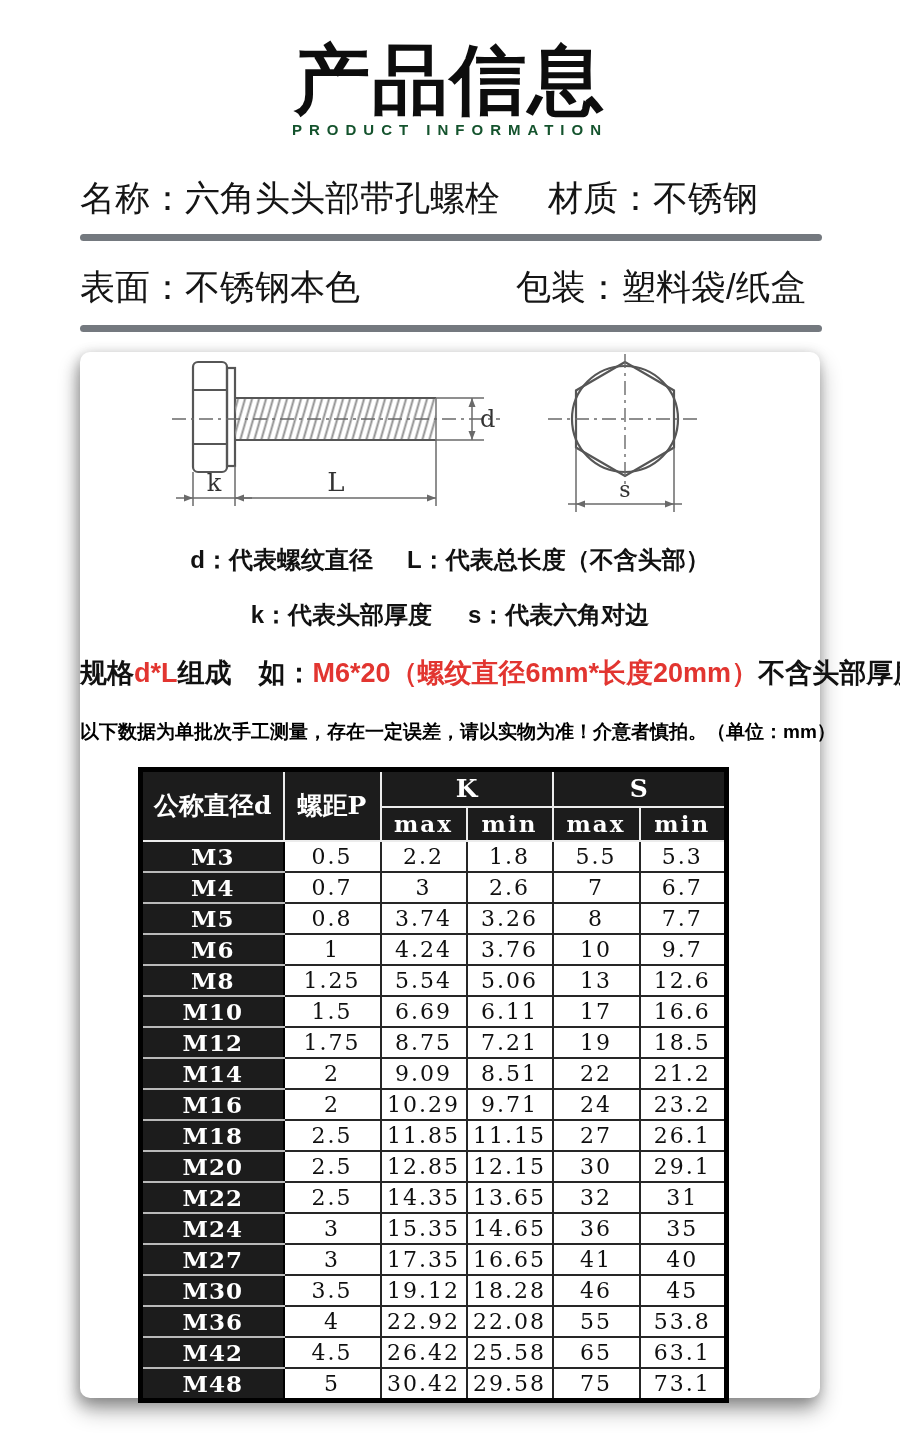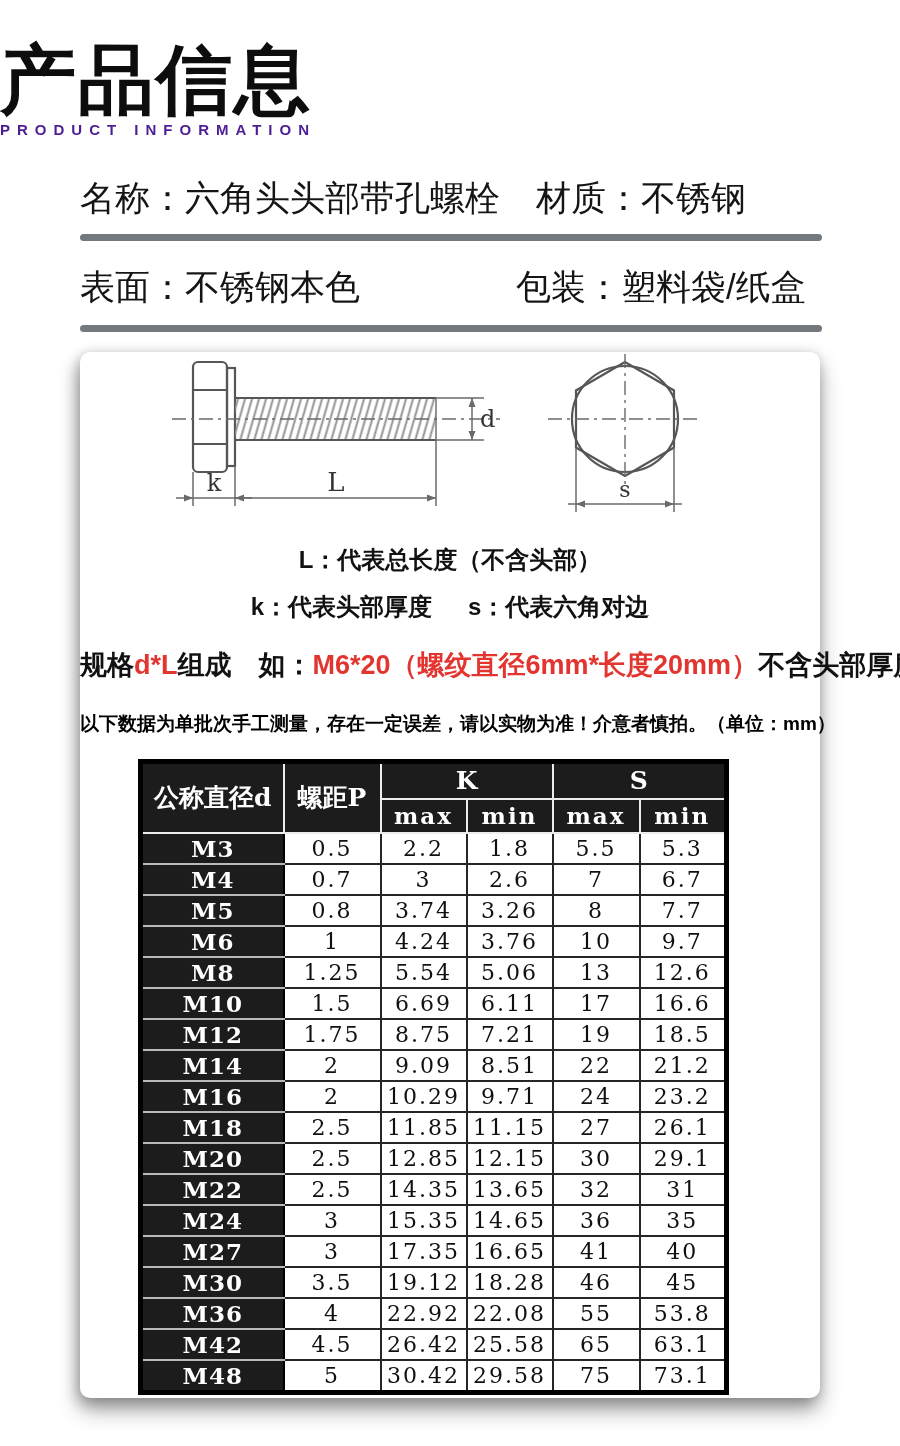--- a/index.html
+++ b/index.html
@@ -5,47 +5,47 @@
   html,body{margin:0;padding:0;}
   body{
     width:900px;height:1446px;
     background:#ffffff;
     font-family:"Liberation Sans",sans-serif;
     color:#141414;
     overflow:hidden;
     position:relative;
   }
   
-  .header{padding-top:42px;text-align:left;}
+  .header{padding-top:42px;text-align:center;}
   .title{
     margin:0;font-size:76px;line-height:1;font-weight:900;
     color:#0d0d0d;letter-spacing:2px;
   }
   .subtitle{
     margin-top:3px;font-size:15px;font-weight:700;
-    letter-spacing:7px;color:#4c1d95;
+    letter-spacing:7px;color:#14532d;
   }
   
   .info-section{margin:38px 78px 0 80px;}
   .info-row{font-size:35px;font-weight:500;color:#151515;line-height:1.25;white-space:nowrap;}
-  .info-row-1{display:flex;gap:36px;}
+  .info-row-1{display:flex;gap:48px;}
   .info-row-2{display:grid;grid-template-columns:436px auto;margin-top:24px;}
   .divider{height:7px;background:#74797f;border-radius:4px;margin-top:14px;}
   .divider-2{margin-top:16px;}
   
   .card{
     width:740px;height:1046px;margin:20px auto 0;
     background:#ffffff;border-radius:10px;
     box-shadow:0 12px 22px rgba(0,0,0,.32),0 0 12px rgba(0,0,0,.12),-4px 8px 14px rgba(0,0,0,.18);
     position:relative;
   }
   .diagram{display:block;margin:8px auto 0;}
   .legend-line{display:flex;justify-content:center;font-size:24px;font-weight:700;color:#111;}
   .legend-line-1{margin-top:2px;gap:34px;}
-  .legend-line-2{margin-top:15px;gap:36px;}
+  .legend-line-2{margin-top:23px;gap:36px;}
   .spec-line{
     margin-top:24px;text-align:center;
     font-size:27px;font-weight:700;color:#111;white-space:nowrap;
   }
   .spec-line .red{color:#e23530;}
   .note-line{
     margin-top:28px;text-align:center;
     font-size:19px;font-weight:700;color:#000000;white-space:nowrap;
   }
   
@@ -151,20 +151,21 @@
       <line x1="496" y1="95.5" x2="496" y2="160"></line>
       <line x1="594" y1="95.5" x2="594" y2="160"></line>
       <line x1="488" y1="152" x2="602" y2="152"></line>
       <polygon points="496,152 505,148.5 505,155.5" stroke="none"></polygon>
       <polygon points="594,152 585,148.5 585,155.5" stroke="none"></polygon>
     </g>
     <text x="545" y="145" font-size="22" fill="#333" text-anchor="middle" font-family="DejaVu Serif, serif">s</text>
   </svg>
 
   <div class="legend-line legend-line-1">
+    <span>d：代表螺纹直径</span>
     <span>L：代表总长度（不含头部）</span>
   </div>
   <div class="legend-line legend-line-2">
     <span>k：代表头部厚度</span>
     <span>s：代表六角对边</span>
   </div>
 
   <div class="spec-line">
     <span>规格</span><span class="red">d*L</span><span>组成　如：</span><span class="red">M6*20（螺纹直径6mm*长度20mm）</span><span>不含头部厚度</span>
   </div>

